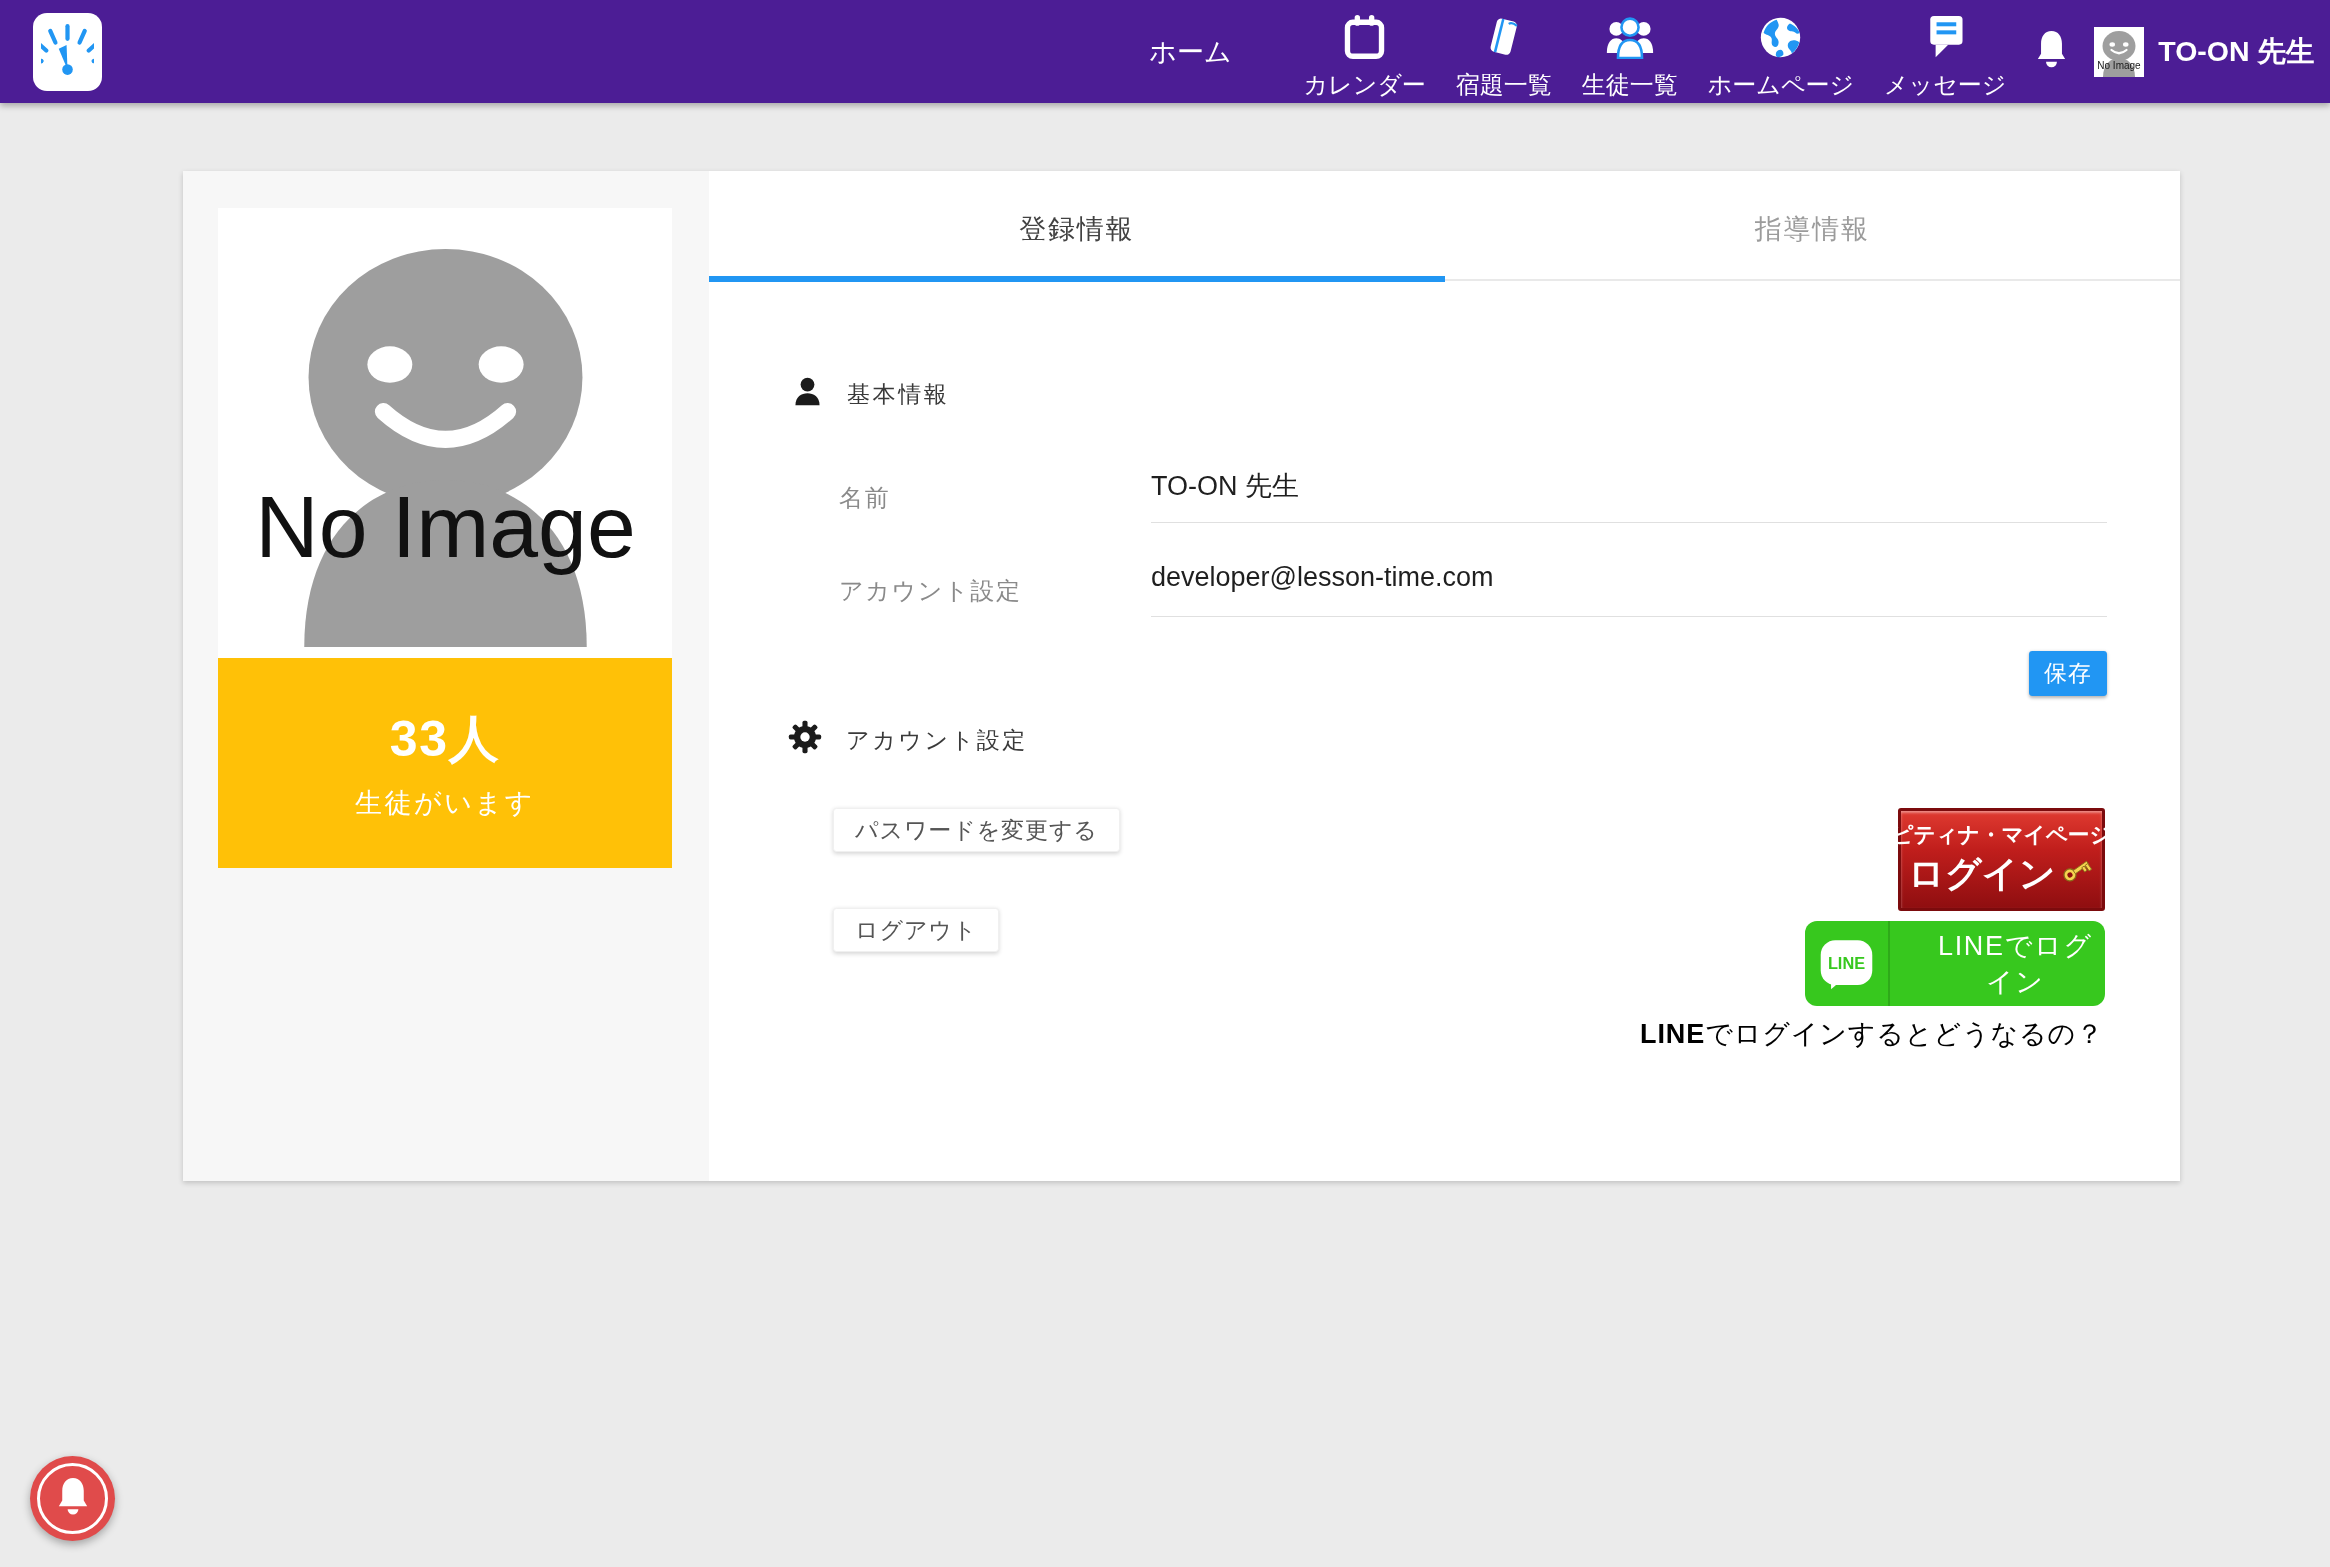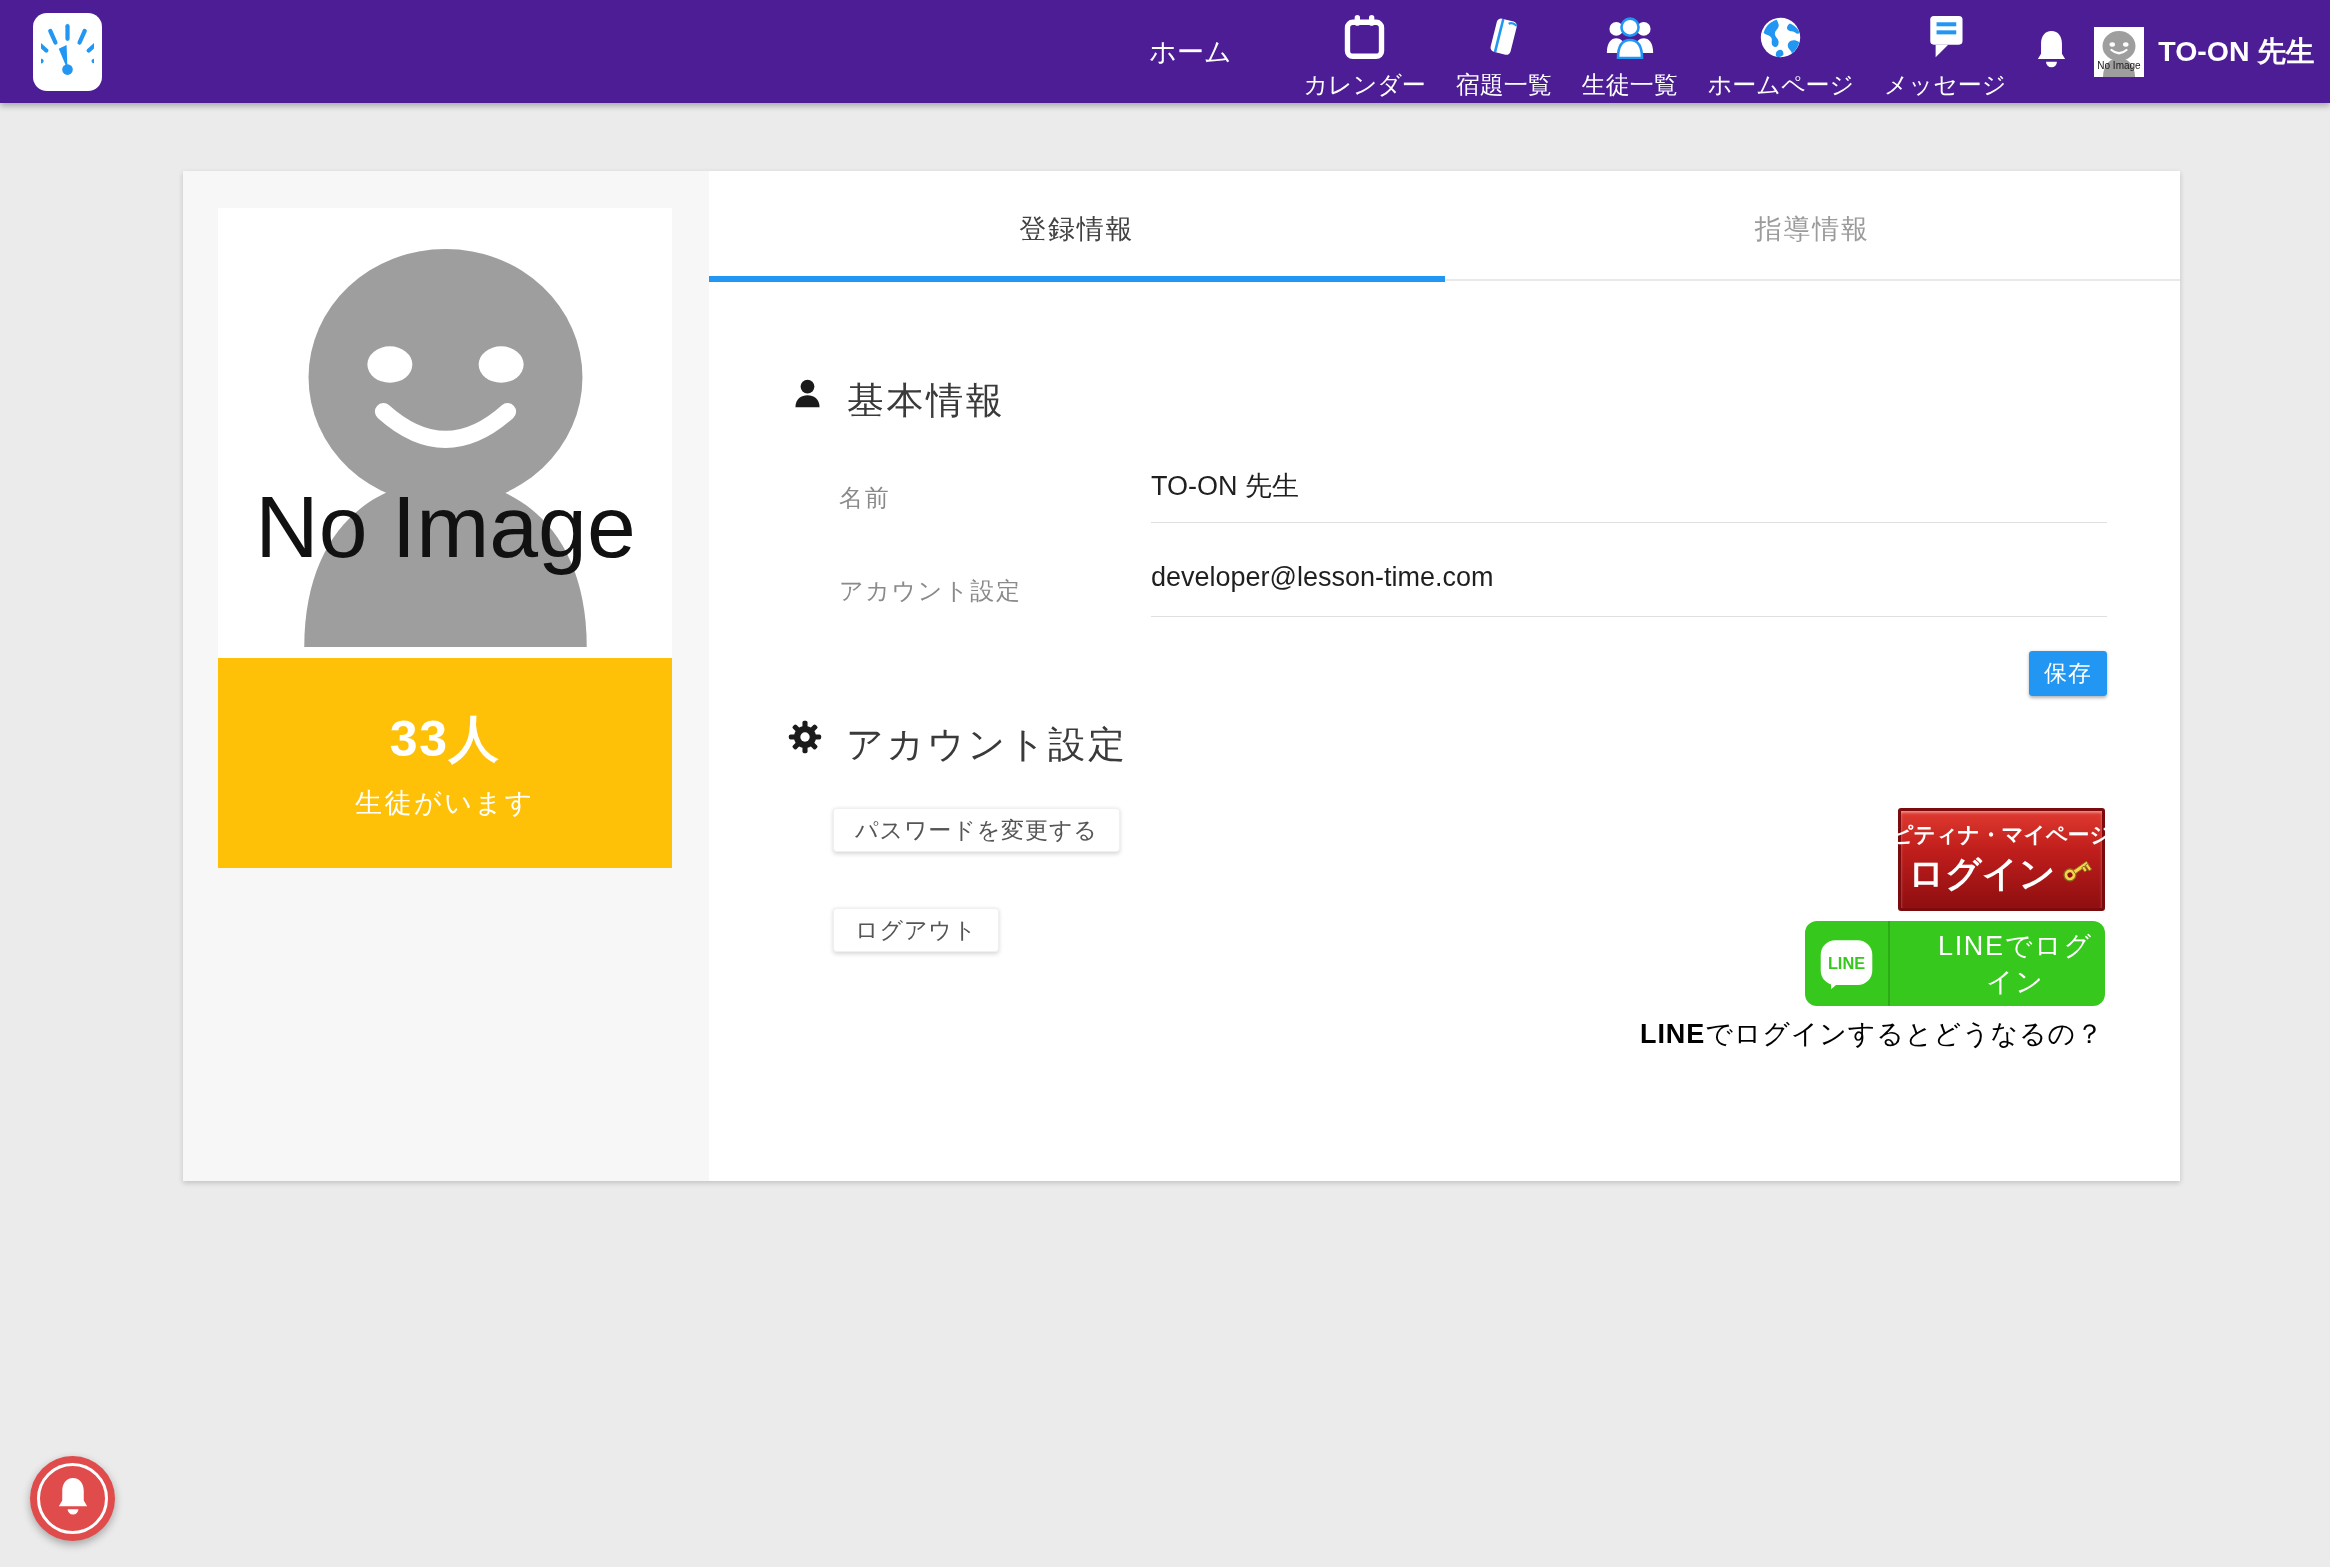--- a/index.html
+++ b/index.html
@@ -77,22 +77,22 @@
     width:50%; display:flex; align-items:center; justify-content:center;
     font-size:27px; cursor:pointer; letter-spacing:1.7px;
   }
   .tab.active { color:#424242; }
   .tab.inactive { color:#9B9B9B; }
   .tab-indicator {
     position:absolute; left:0; bottom:-2.6px; width:50%; height:6px; background:#2196F3;
   }
 
   .section-heading {
-    position:absolute; display:flex; align-items:flex-start; gap:24px;
-    color:#3A3A3A; font-size:37px; letter-spacing:2.6px;
+    position:absolute; display:flex; align-items:center; gap:24px;
+    color:#3A3A3A; font-size:23px; letter-spacing:2.6px;
   }
   .heading-basic { left:83px; top:198px; }
   .heading-account { left:79px; top:542px; }
 
   .field-label {
     position:absolute; left:130px; font-size:24px; color:#8A8A8A; letter-spacing:1.7px;
   }
   .lbl-name  { top:304px; }
   .lbl-email { top:397px; }
   .field-value {

